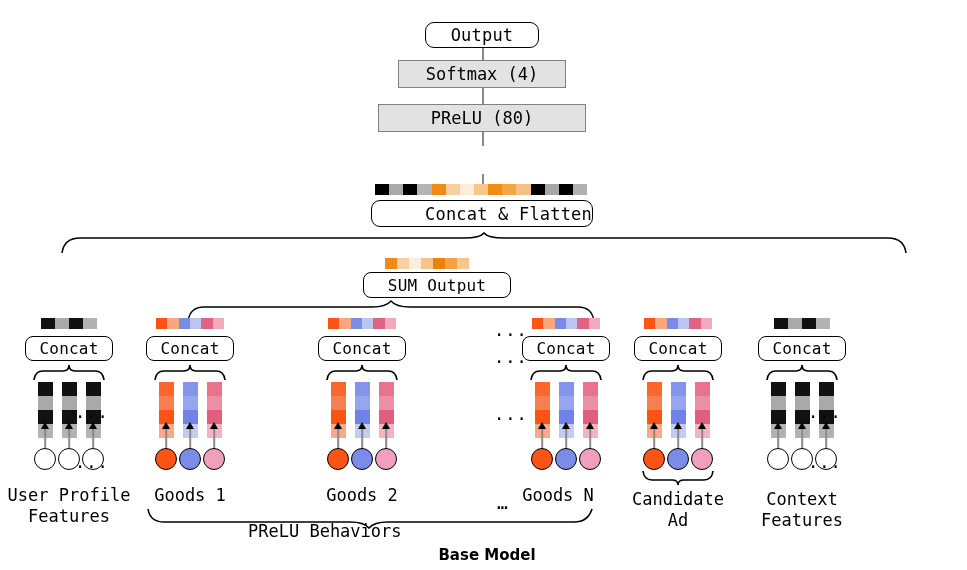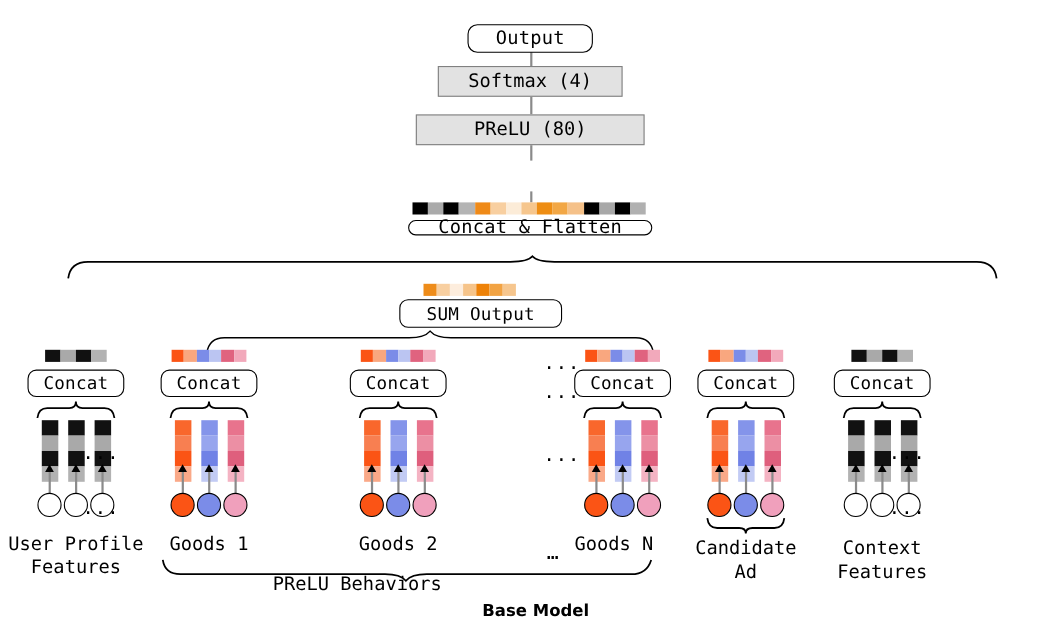--- a/index.html
+++ b/index.html
@@ -85,21 +85,21 @@
       <i style="background: rgb(246, 198, 141);"></i>
       <i style="background: rgb(238, 141, 19);"></i>
       <i style="background: rgb(242, 167, 69);"></i>
       <i style="background: rgb(245, 193, 137);"></i>
       <i style="background: rgb(0, 0, 0);"></i>
       <i style="background: rgb(168, 168, 168);"></i>
       <i style="background: rgb(0, 0, 0);"></i>
       <i style="background: rgb(176, 176, 176);"></i>
     </div>
 
-  <div class="pill" style="left:371px;top:200px;width:222px;height:14px;">
+  <div class="pill" style="left:371px;top:200px;width:222px;height:27px;justify-content:flex-end;">
       <span>Concat &amp; Flatten</span>
     </div>
 
   <svg class="brace" style="left:60px;top:232px;width:848px;height:22px;" viewBox="0 0 848 22" preserveAspectRatio="none">
     <path d="M2,21 Q4,6 20,6 L404,6 Q420,6 424,1 Q428,6 444,6 L828,6 Q844,6 846,21" stroke-width="1.6"></path>
   </svg>
 
   <div class="strip" id="poolStrip" style="left:385px;top:258px;width:84px;height:11px;">
       <i style="background: rgb(238, 140, 26);"></i>
       <i style="background: rgb(248, 207, 160);"></i>

